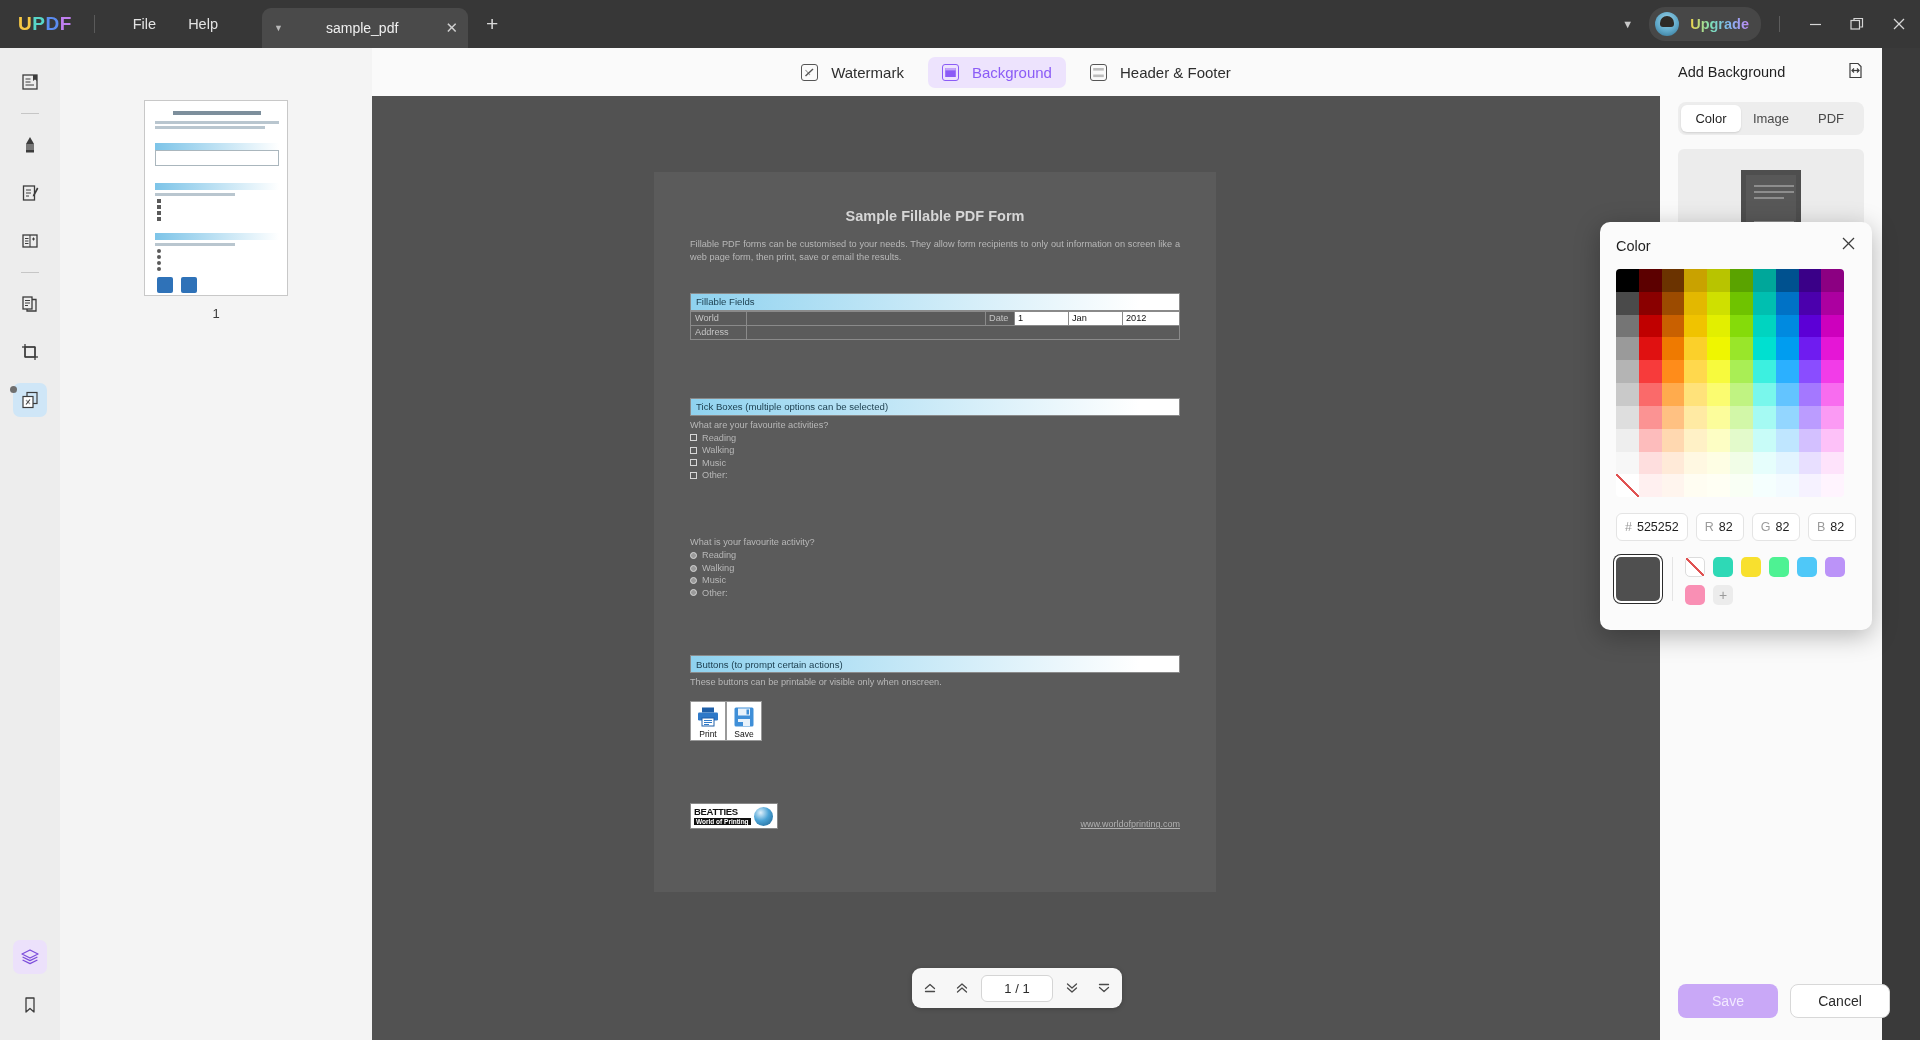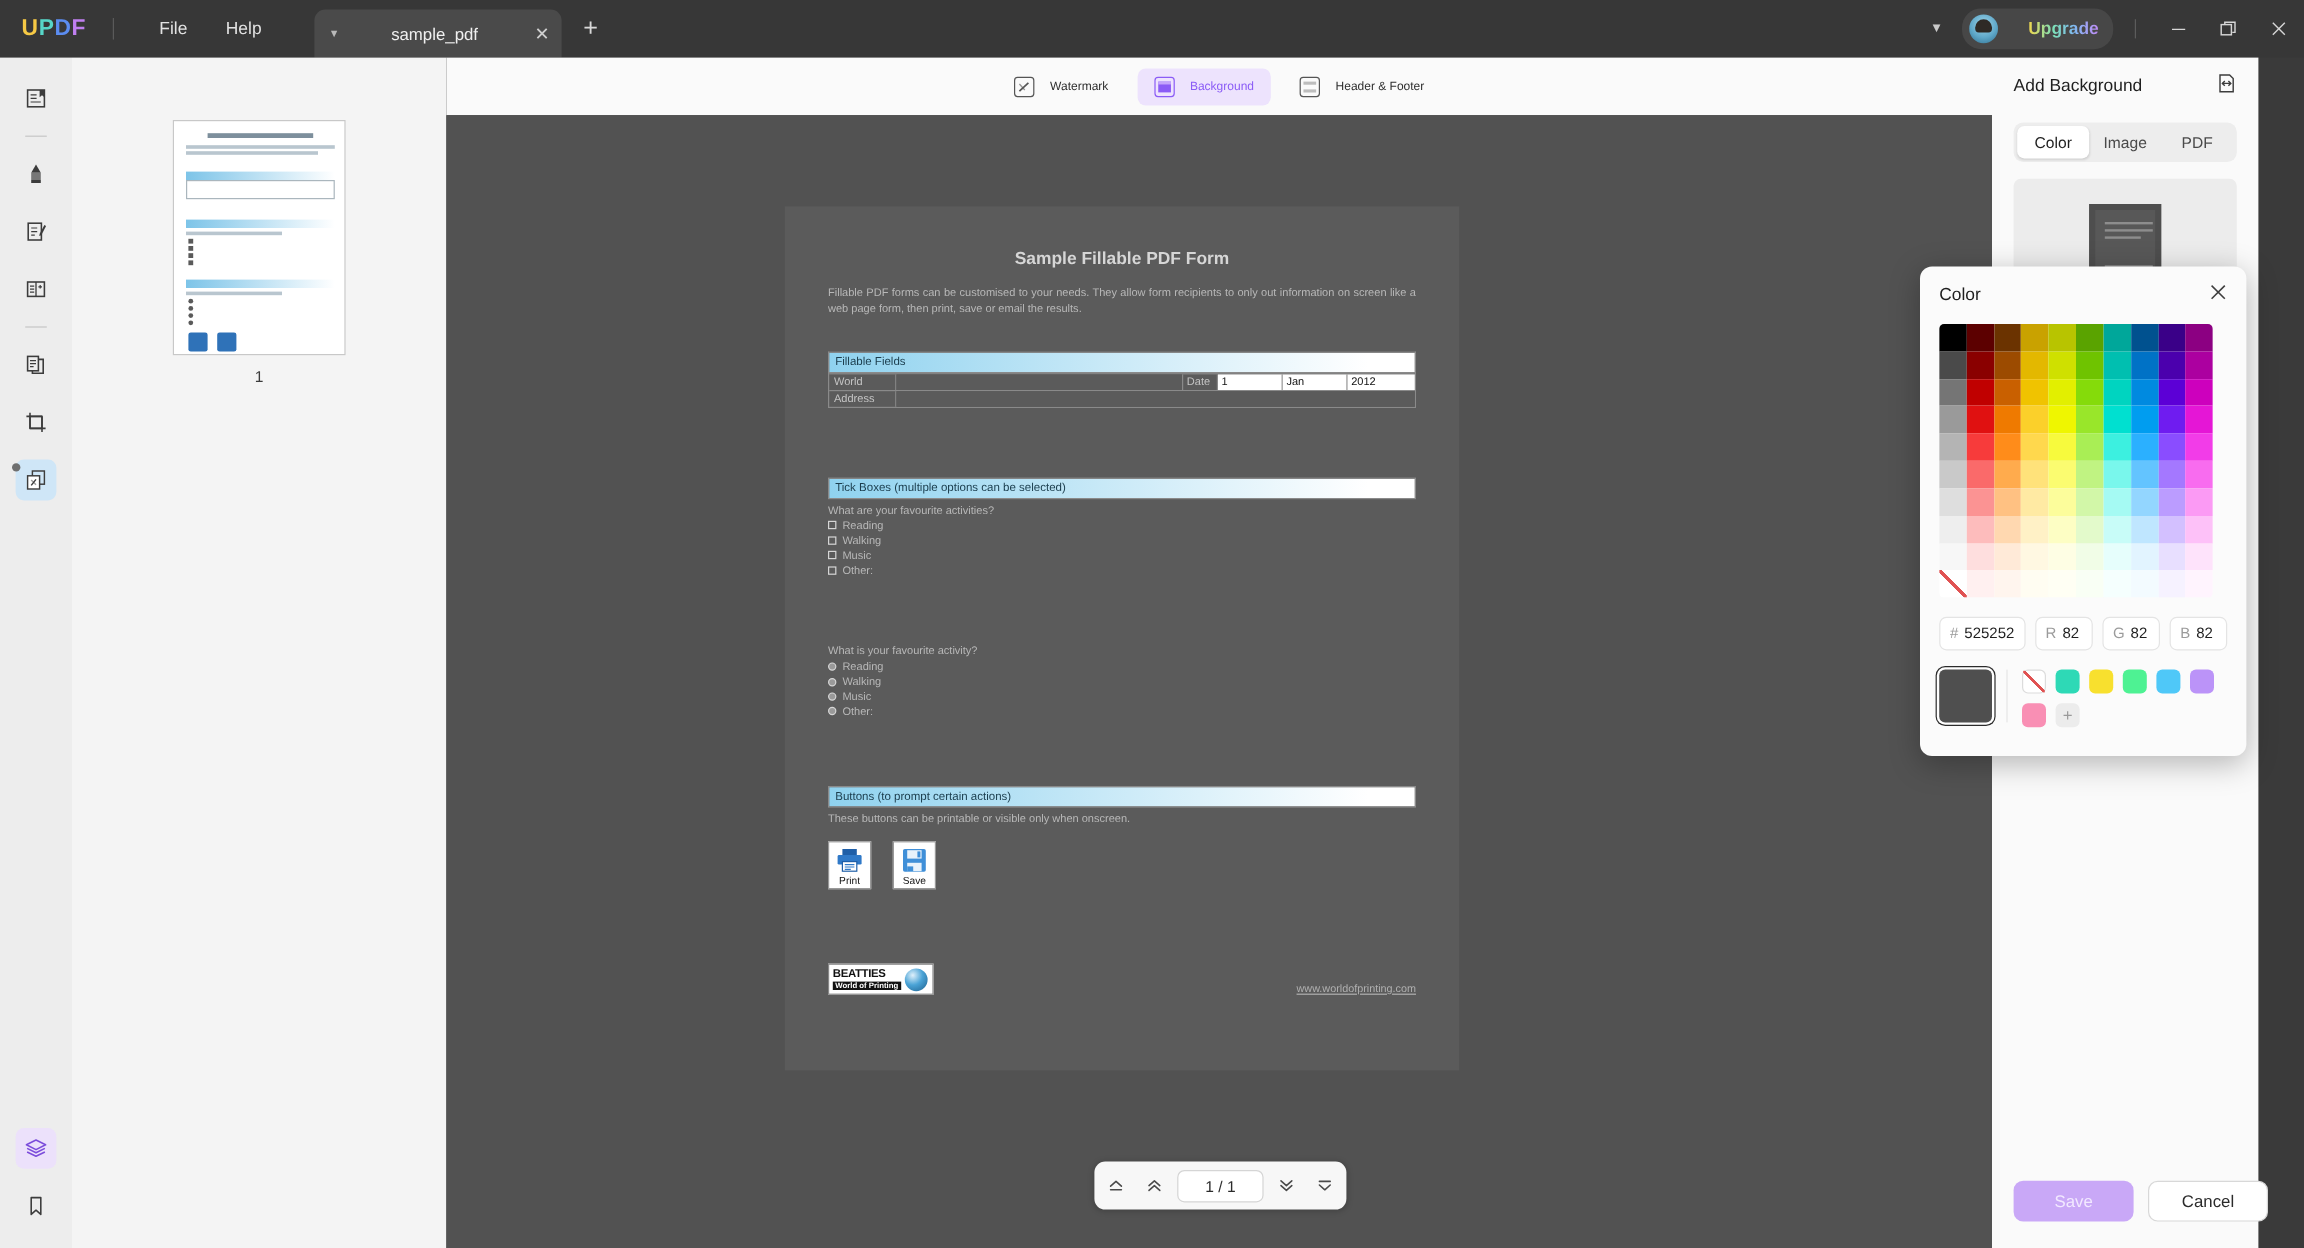--- a/index.html
+++ b/index.html
@@ -31,21 +31,21 @@
     display:flex; align-items:center; align-self:flex-end;
     padding: 0 10px 0 12px; position:relative;
   }
   .tab .caret { color:#b9b9b9; font-size:9px; margin-right:6px; }
   .tab .tab-title { color:#f0f0f0; font-size:14px; flex:1; text-align:center; }
   .tab .tab-close { color:#cfcfcf; font-size:15px; margin-left:10px; cursor:pointer; }
   .newtab { color:#d8d8d8; font-size:21px; margin-left:18px; cursor:pointer; font-weight:300; }
   .tb-right { margin-left:auto; display:flex; align-items:center; height:48px; }
   .chev-down { color:#c9c9c9; font-size:11px; padding:0 16px; cursor:pointer; }
   .upgrade {
-    display:flex; align-items:center; gap:25px; background:#474747;
+    display:flex; align-items:center; gap:11px; background:#474747;
     border-radius:16px; padding:5px 12px 5px 6px; cursor:pointer;
   }
   .avatar {
     width:24px;height:24px;border-radius:50%;
     background: radial-gradient(circle at 50% 35%, #9fd4e8 0%, #5fa8c9 55%, #2f6f8f 100%);
     position:relative; overflow:hidden; flex:none;
   }
   .avatar:after{
     content:""; position:absolute; left:5px; top:4px; width:14px; height:11px;
     background:#2e2a26; border-radius:7px 7px 3px 3px;
@@ -95,21 +95,21 @@
   .mini-tick{ left:12px; width:4px; height:4px; background:#5a5a5a; }
   .mini-icon{ width:16px;height:16px;background:#2f72b8;border-radius:2px; }
 
   
   .subbar{
     position:absolute; top:48px; left:372px; width:1288px; height:48px;
     background:#fafafa; display:flex; align-items:center; justify-content:center; gap:10px;
   }
   .subtab{
     display:flex;align-items:center;gap:13px;padding:7px 14px;border-radius:7px;
-    font-size:10px;color:#2e2e2e;cursor:pointer;
+    font-size:15px;color:#2e2e2e;cursor:pointer;
   }
   .subtab.active{ background:#ede3fd; color:#8b5cf6; }
   .sq-ico{
     width:17px;height:17px;border:1.4px solid #555; border-radius:3px;
     display:block; position:relative; flex:none;
   }
   .subtab.active .sq-ico{ border-color:#8b5cf6; }
 
   
   .viewer{
@@ -138,21 +138,21 @@
   .tcell-lbl{ width:56px; padding:1.5px 4px; border-right:1px solid #8a8a8a; color:#c4c4c4; }
   .tcell-fill{ flex:1; background:#5b5b5b; }
   .tcell-date{ width:30px; padding:1.5px 3px; border-left:1px solid #8a8a8a; border-right:1px solid #8a8a8a; color:#c4c4c4; }
   .tin{ width:54px; background:#fff; color:#111; padding:1.5px 3px; border-right:1px solid #8a8a8a; }
   .tin.wide{ width:56px; }
   .tin.last{ border-right:none; }
   .qtext{ font-size:9.2px; color:#b8b8b8; margin:4px 0 2px; }
   .opt{ display:flex; align-items:center; gap:5px; font-size:9.2px; color:#b8b8b8; line-height:1.35; }
   .cbox{ width:7px;height:7px;border:1px solid #d6d6d6; background:#5b5b5b; flex:none; }
   .rbox{ width:7px;height:7px;border:1px solid #d6d6d6; border-radius:50%; background:#9a9a9a; flex:none; }
-  .btnrow{ display:flex; gap:18px; margin-top:14px; }
+  .btnrow{ display:flex; margin-top:14px; }
   .docbtn{
     width:36px;height:40px;background:#fff;border:1px solid #999;
     display:flex;flex-direction:column;align-items:center;justify-content:flex-end;
     padding-bottom:1px;
   }
   .docbtn-label{ font-size:8.5px; color:#111; }
   .footer{ display:flex; align-items:flex-end; justify-content:space-between; margin-top:62px; }
   .beatties{ width:88px;height:26px;background:#fff;border:1px solid #888; position:relative; overflow:hidden; }
   .beat-t1{ position:absolute;left:3px;top:2px;font-size:9.5px;font-weight:bold;color:#111;letter-spacing:-.3px; }
   .beat-t2{ position:absolute;left:3px;top:14px;font-size:6.5px;font-weight:bold;color:#fff;background:#111;padding:0 2px; }

